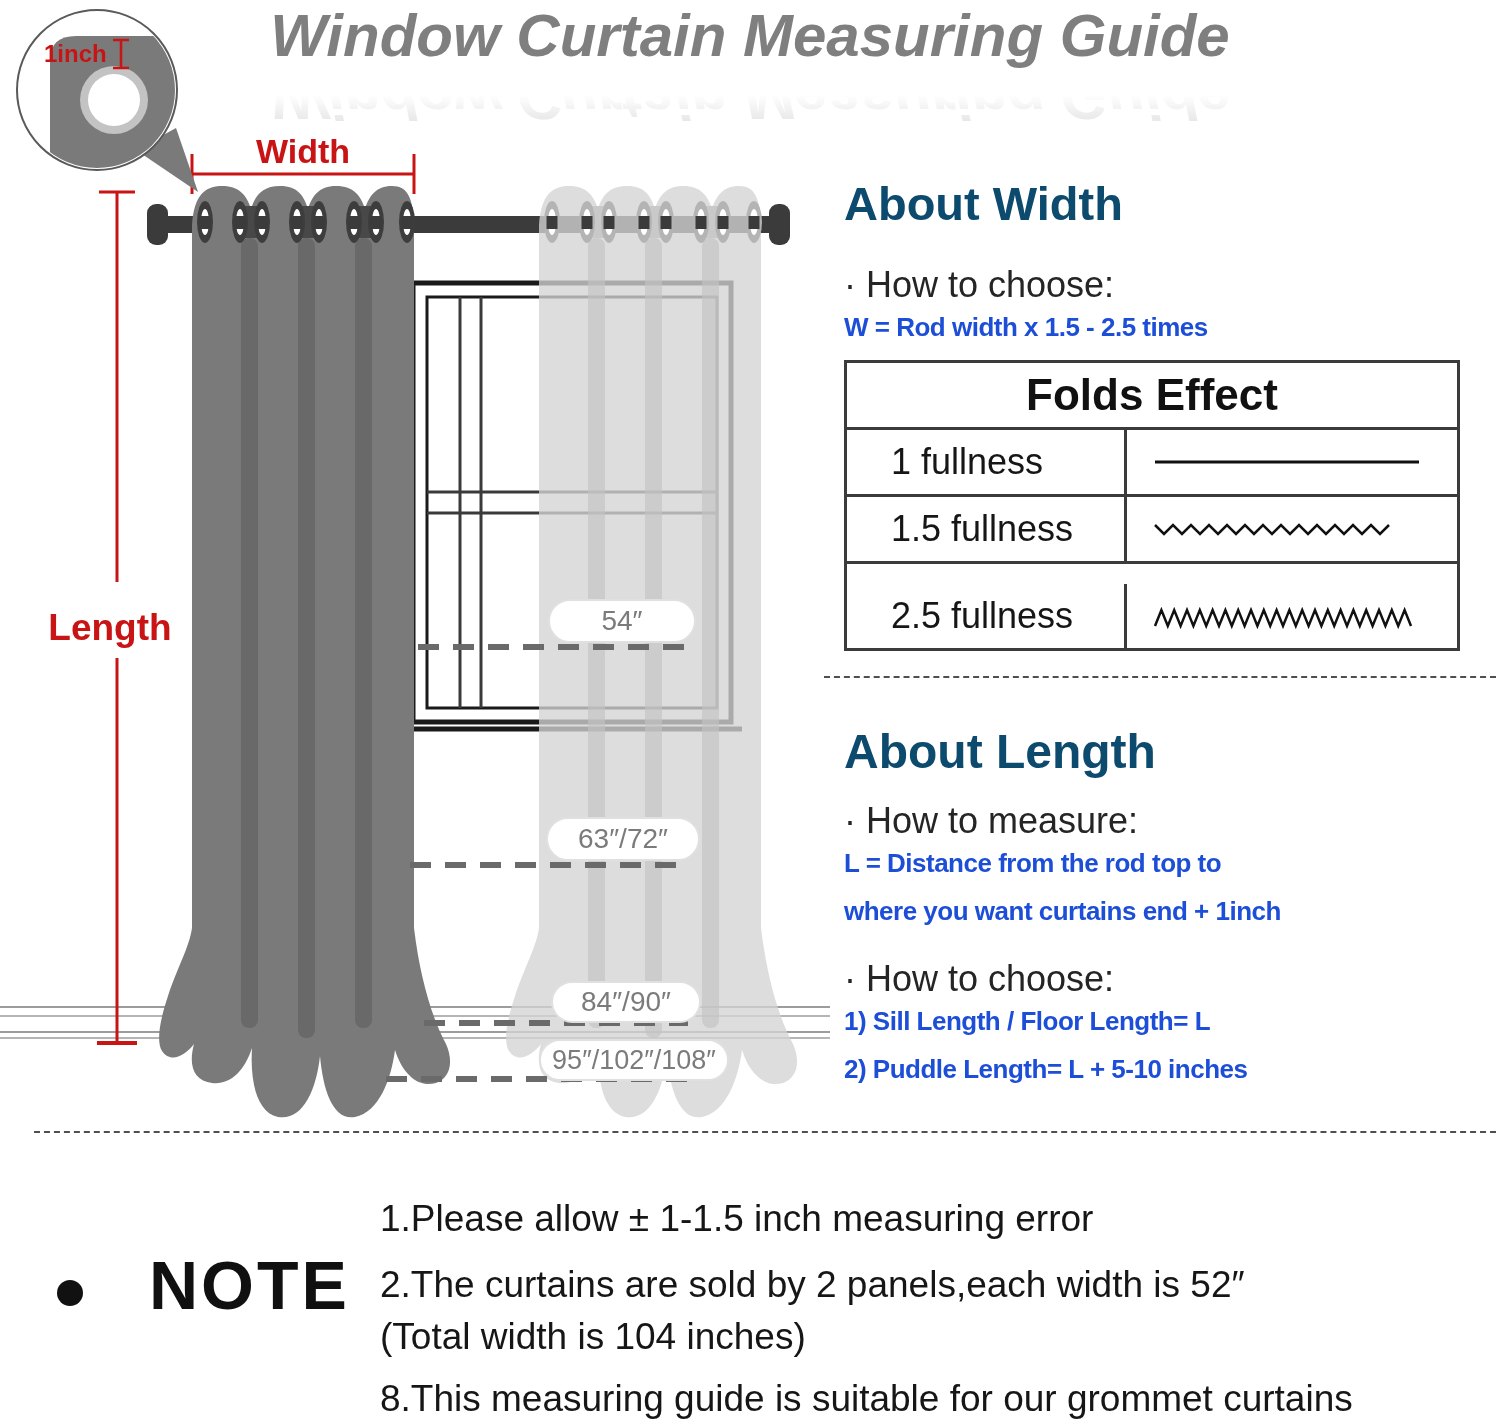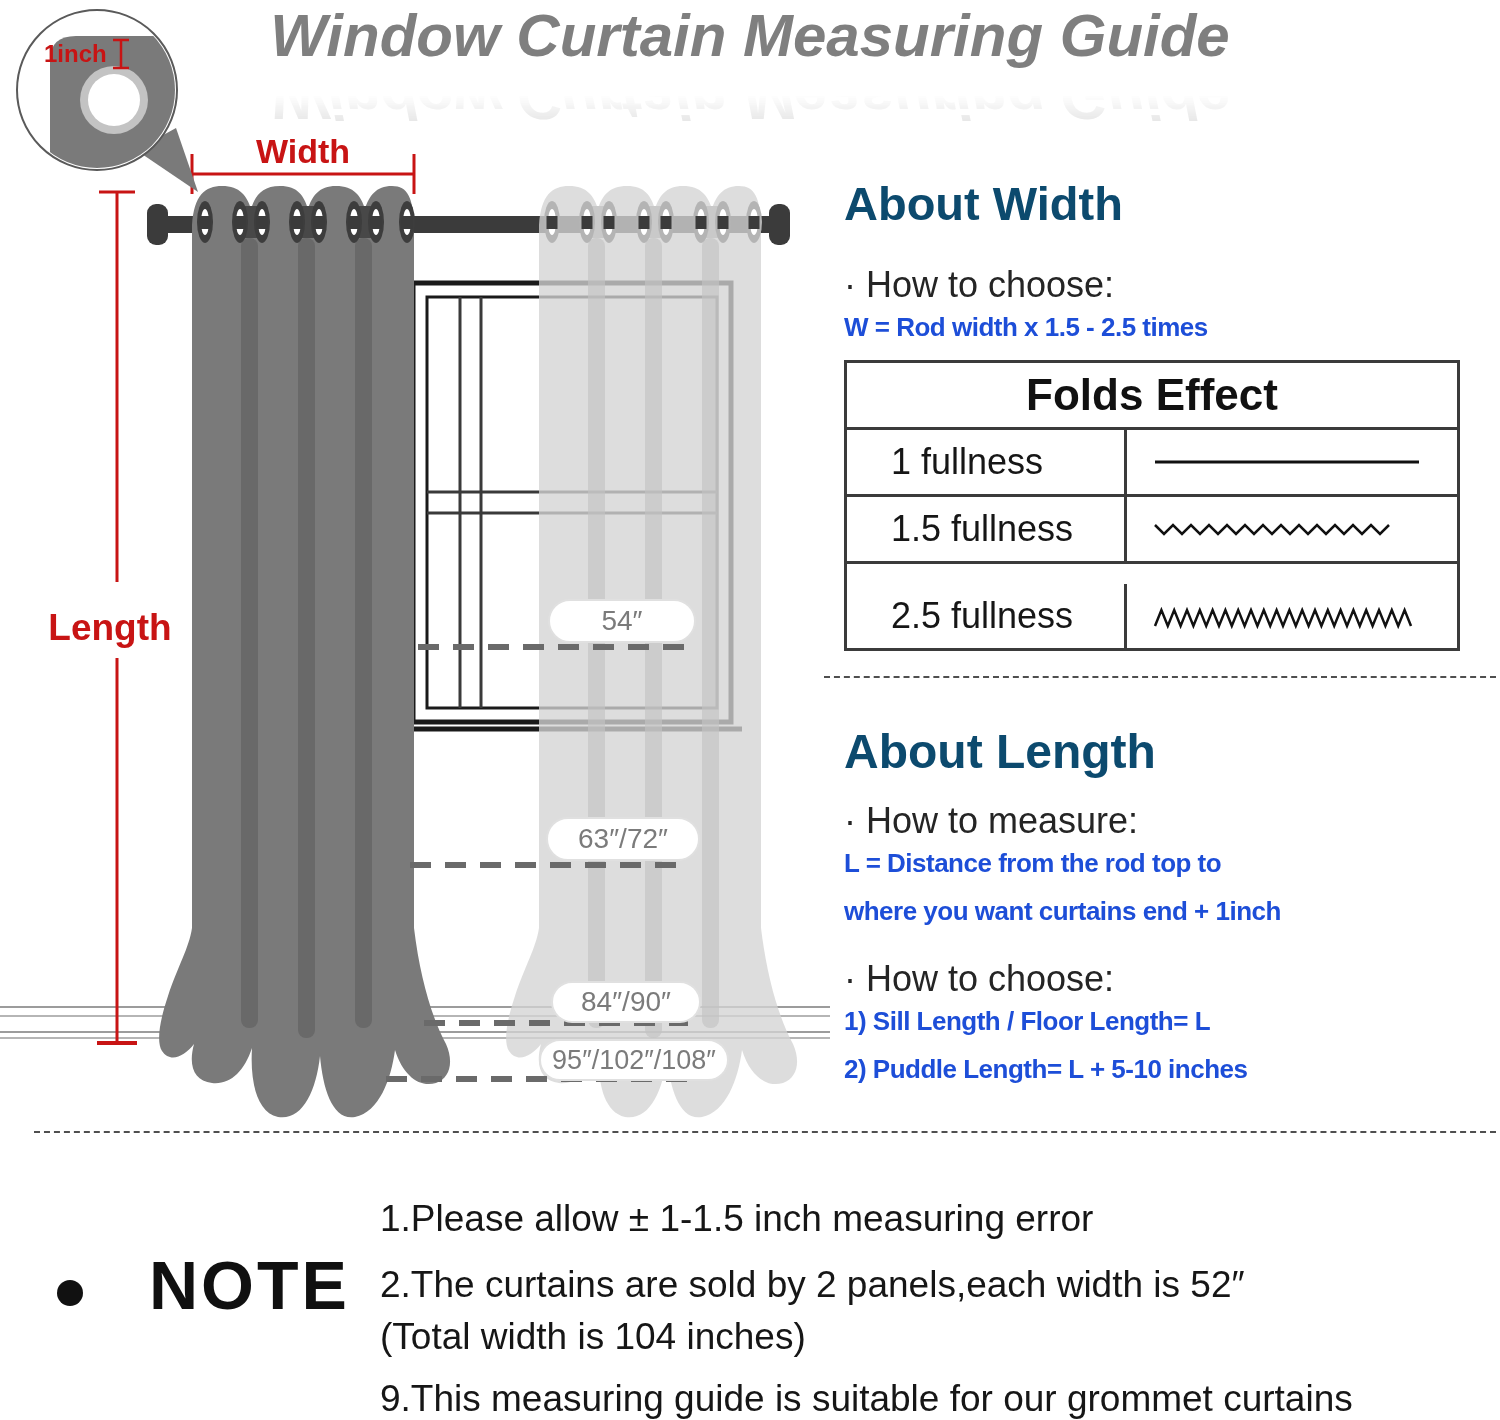--- a/index.html
+++ b/index.html
@@ -322,13 +322,13 @@
 <div class="abs rc formula" style="top:1054px">2)  Puddle Length= L + 5-10 inches</div>
 
 <div class="abs dashed-sep" style="left:34px;top:1131px;width:1462px;"></div>
 
 <div class="abs note-bullet"></div>
 <div class="abs note-title">NOTE</div>
 
 <div class="abs note-line" style="top:1186px">1.Please allow ± 1-1.5 inch measuring error</div>
 <div class="abs note-line" style="top:1252px">2.The curtains are sold by 2 panels,each width is 52″</div>
 <div class="abs note-line" style="top:1304px">(Total width is 104 inches)</div>
-<div class="abs note-line" style="top:1366px">9.This measuring guide is suitable for our grommet curtains</div>
+<div class="abs note-line" style="top:1366px">8.This measuring guide is suitable for our grommet curtains</div>
 
 </body></html>

